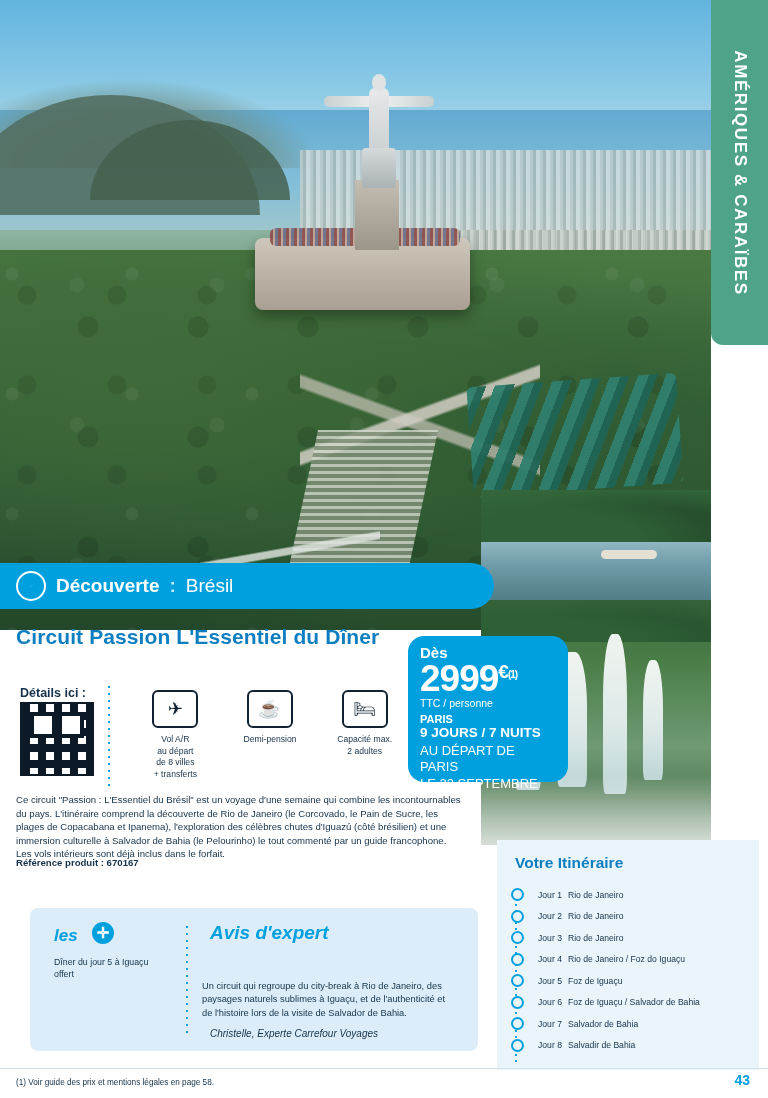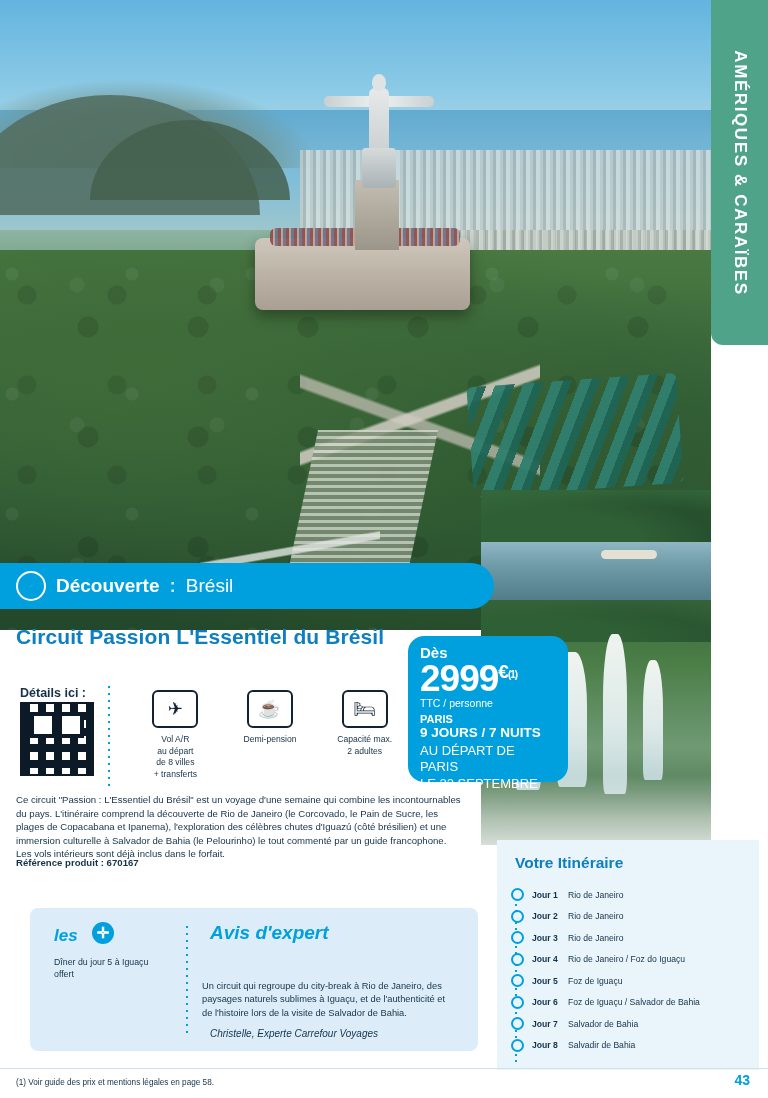--- a/index.html
+++ b/index.html
@@ -166,21 +166,21 @@
   
   .desc{position:absolute;left:16px;top:793px;width:448px;font-size:9.6px;line-height:1.42;color:#14324a;}
   .ref{position:absolute;left:16px;top:857px;font-size:9.6px;font-weight:bold;color:#14324a;}
 
   
   .itin{position:absolute;left:497px;top:840px;width:262px;height:230px;background:#eaf4fb;}
   .itin h3{margin:0;position:absolute;left:18px;top:14px;font-size:15.5px;color:#0d7fc1;font-weight:bold;}
   .itin .list{position:absolute;left:14px;top:44px;width:210px;}
   .itin .row{display:flex;align-items:center;height:21.5px;font-size:8.6px;color:#14324a;}
   .itin .dot{width:9px;height:9px;border-radius:50%;border:2px solid #00a0df;background:#eaf4fb;margin-right:8px;flex:0 0 auto;}
-  .itin .day{font-weight:bold;width:36px;flex:0 0 auto;}
+  .itin .day{font-weight:normal;width:36px;flex:0 0 auto;text-align:center;}
   .itin .txt{}
   .itin .line{position:absolute;left:18px;top:52px;width:2px;height:170px;
     background:repeating-linear-gradient(180deg,#00a0df 0 2px,rgba(0,0,0,0) 2px 6px);}
 
   
   .expert{position:absolute;left:30px;top:908px;width:432px;height:143px;background:#dcedf9;border-radius:8px;padding-left:16px;}
   .expert .les{position:absolute;left:24px;top:18px;font-size:17px;color:#00a0df;font-style:italic;font-weight:bold;}
   .expert .plus{position:absolute;left:62px;top:14px;width:22px;height:22px;border-radius:50%;background:#00a0df;color:#fff;
     font-size:15px;display:flex;align-items:center;justify-content:center;font-weight:bold;}
   .expert .perk{position:absolute;left:24px;top:48px;width:108px;font-size:8.8px;line-height:1.4;color:#14324a;}
@@ -246,21 +246,21 @@
   <div class="circle-ico">
     <svg width="14" height="14" viewBox="0 0 24 24" aria-hidden="true">
       <polygon points="16,8 10,14 8,16 14,10" fill="#ffffff"></polygon>
     </svg>
   </div>
   <div class="type">Découverte</div>
   <div class="sep">:</div>
   <div class="dest">Brésil</div>
 </div>
 
-<div class="product-title">Circuit Passion L'Essentiel du Brésil</div>
+<div class="product-title">Circuit Passion L'Essentiel du Dîner</div>
 
 <div class="price-bubble">
   <div class="des">Dès</div>
   <div class="amount">
     <span>2999</span><span class="cur">€</span><span class="sup">(1)</span>
   </div>
   <div class="ttc">TTC / personne</div>
   <div class="pour">PARIS</div>
   <div class="dur">9 JOURS / 7 NUITS</div>
   <div class="dep" style="white-space:pre-line">AU DÉPART DE PARIS

